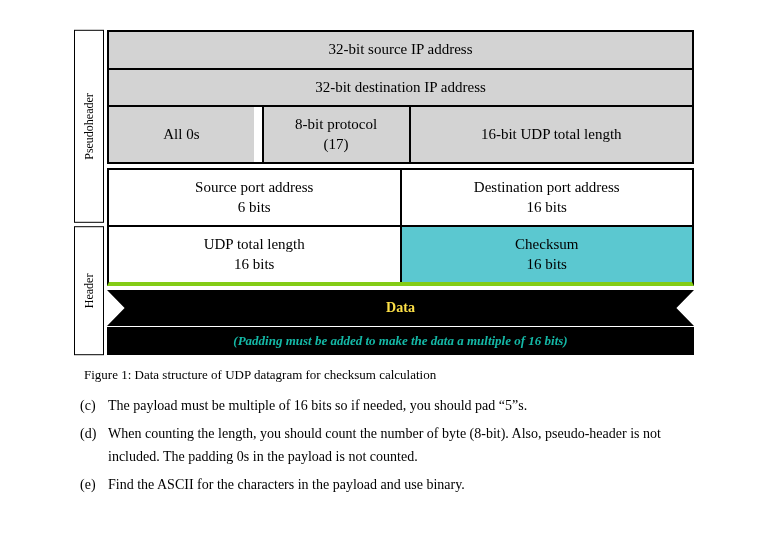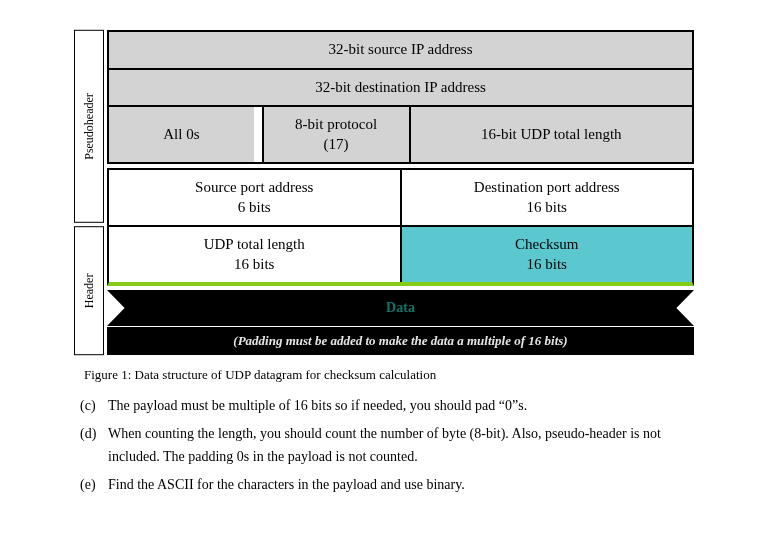--- a/index.html
+++ b/index.html
@@ -54,32 +54,32 @@
     .cell-white { background: #fff; }
     .cell-cyan { background: #5bc8d0; }
 
     .cell-divider {
       border-left: 2px solid #000;
     }
 
     .data-row {
       position: relative;
       background: #000;
-      color: #0f766e;
+      color: #fde047;
       font-weight: bold;
       font-size: 14px;
       text-align: center;
       padding: 10px 4px;
       margin-top: 0;
       clip-path: polygon(0 0, 100% 0, 97% 50%, 100% 100%, 0 100%, 3% 50%);
     }
 
     .data-note {
       background: #000;
-      color: #e5e5e5;
+      color: #14b8a6;
       font-size: 13px;
       font-style: italic;
       font-weight: bold;
       text-align: center;
       padding: 6px 10px;
       margin-top: 1px;
     }
 
     .figure-caption {
       text-align: left;
@@ -187,21 +187,21 @@
   </div>
 </div>
 
 <div class="figure-caption">
   <span>Figure 1:  Data structure of UDP datagram for checksum calculation</span>
 </div>
 
 <div class="list-items">
   <div class="list-item">
     <span class="list-item-label">(c)</span>
-    <span class="list-item-text">The payload must be multiple of 16 bits so if needed, you should pad “0”s.</span>
+    <span class="list-item-text">The payload must be multiple of 16 bits so if needed, you should pad “5”s.</span>
   </div>
   <div class="list-item">
     <span class="list-item-label">(d)</span>
     <span class="list-item-text">When counting the length, you should count the number of byte (8-bit). Also, pseudo-header is not included. The padding 0s in the payload is not counted.</span>
   </div>
   <div class="list-item">
     <span class="list-item-label">(e)</span>
     <span class="list-item-text">Find the ASCII for the characters in the payload and use binary.</span>
   </div>
 </div>

